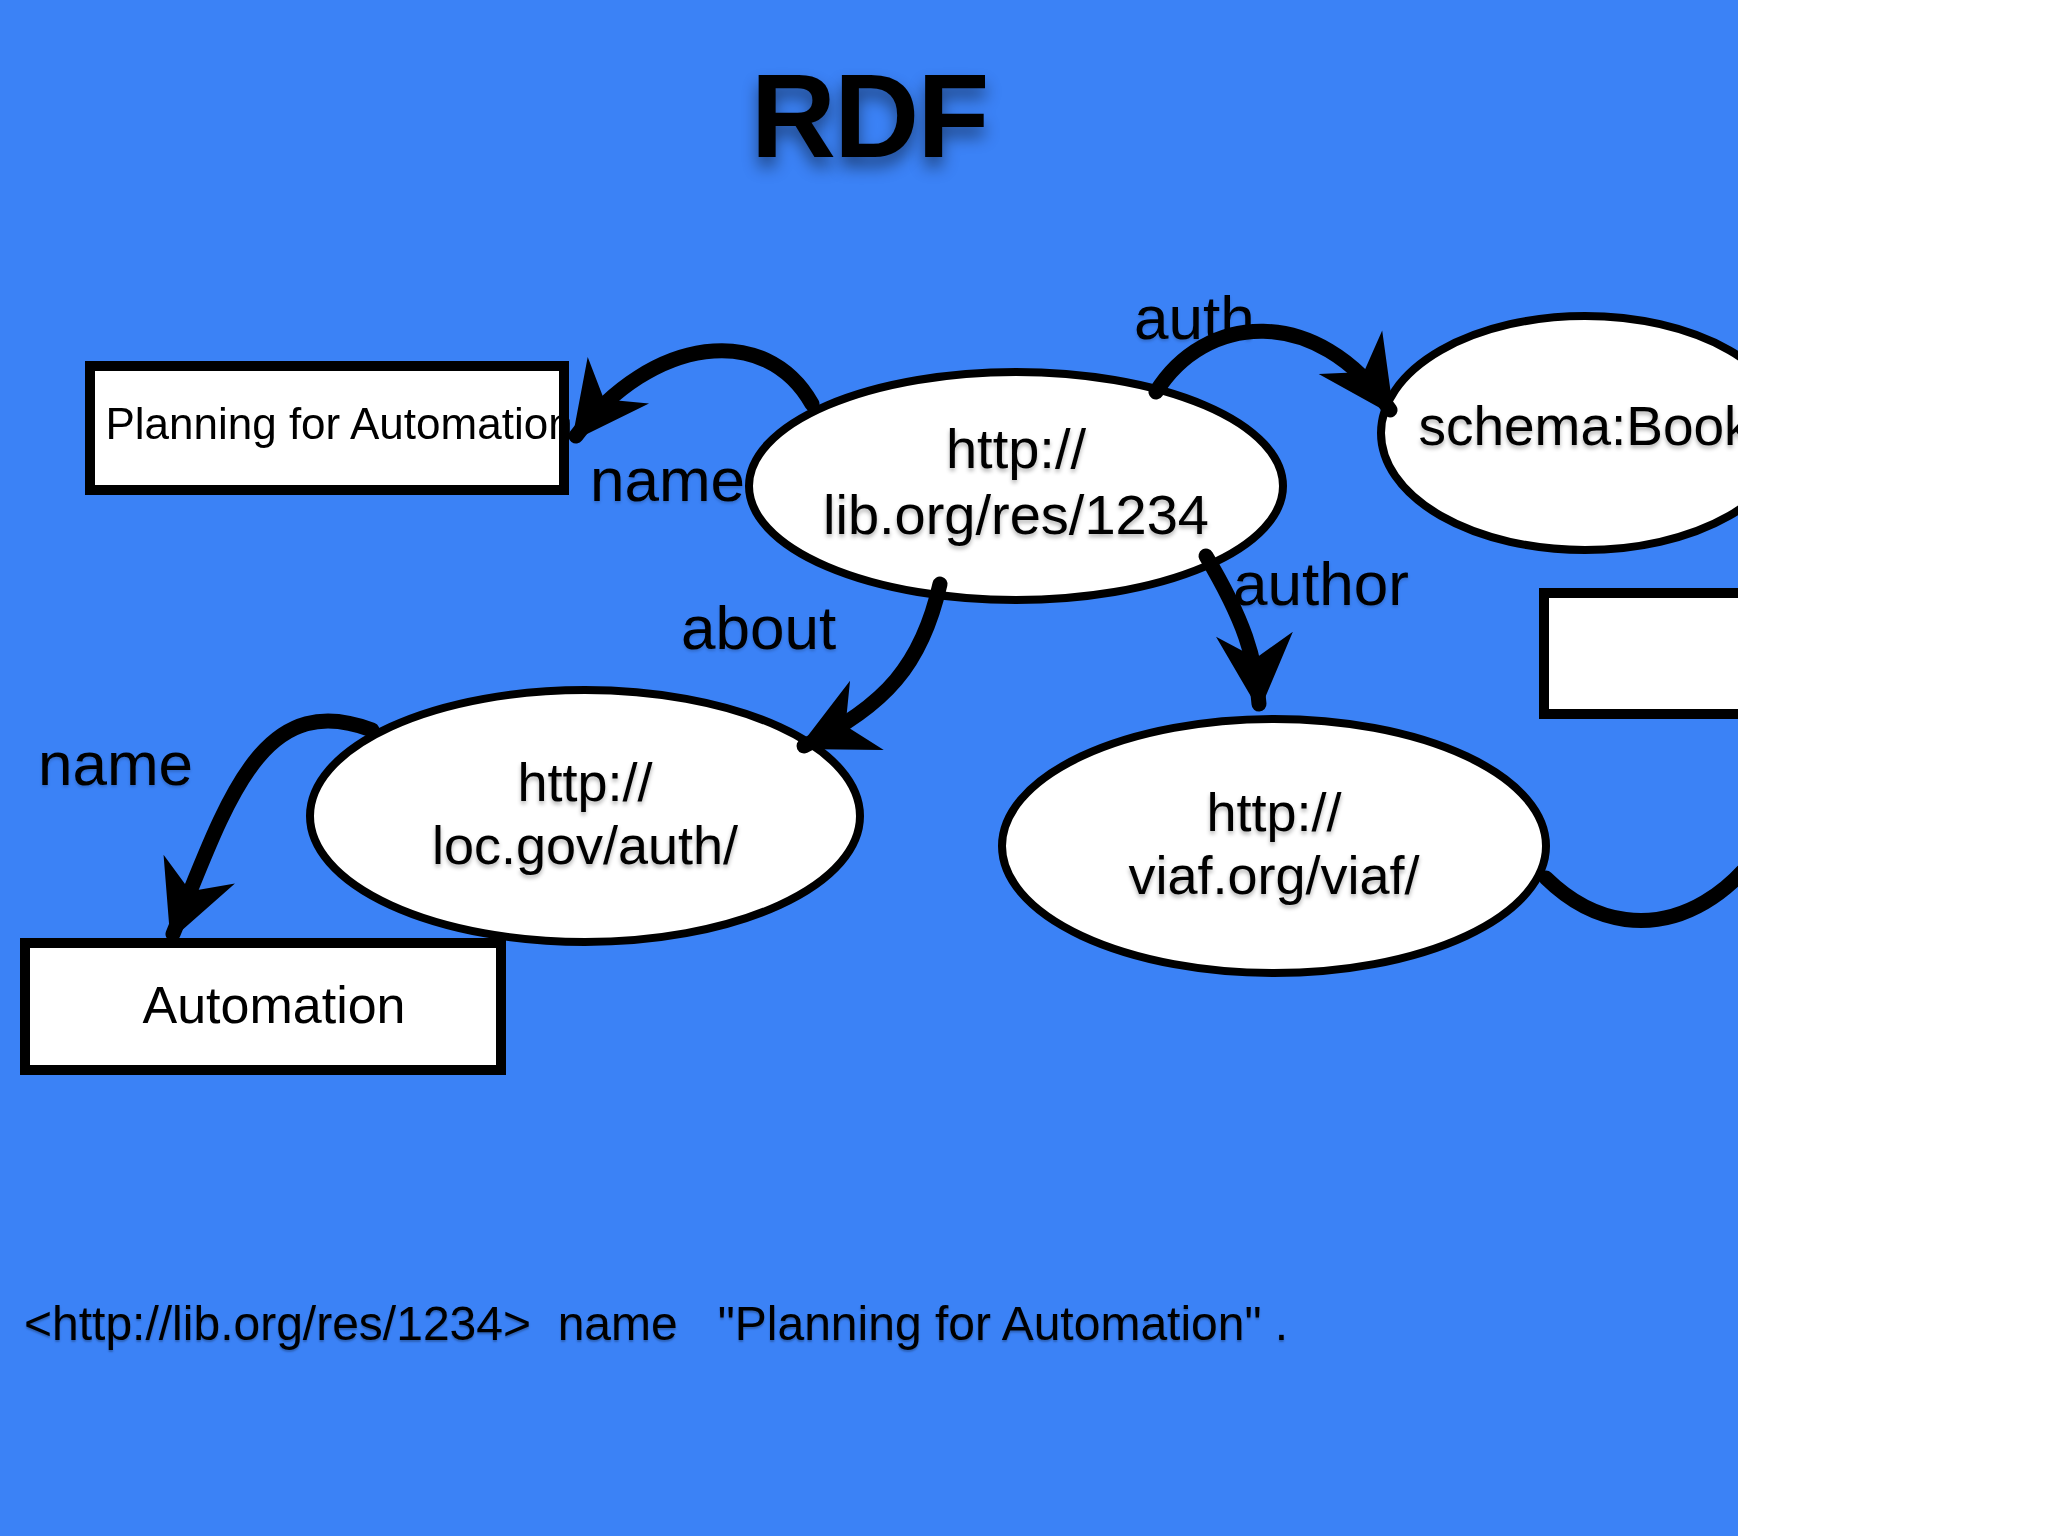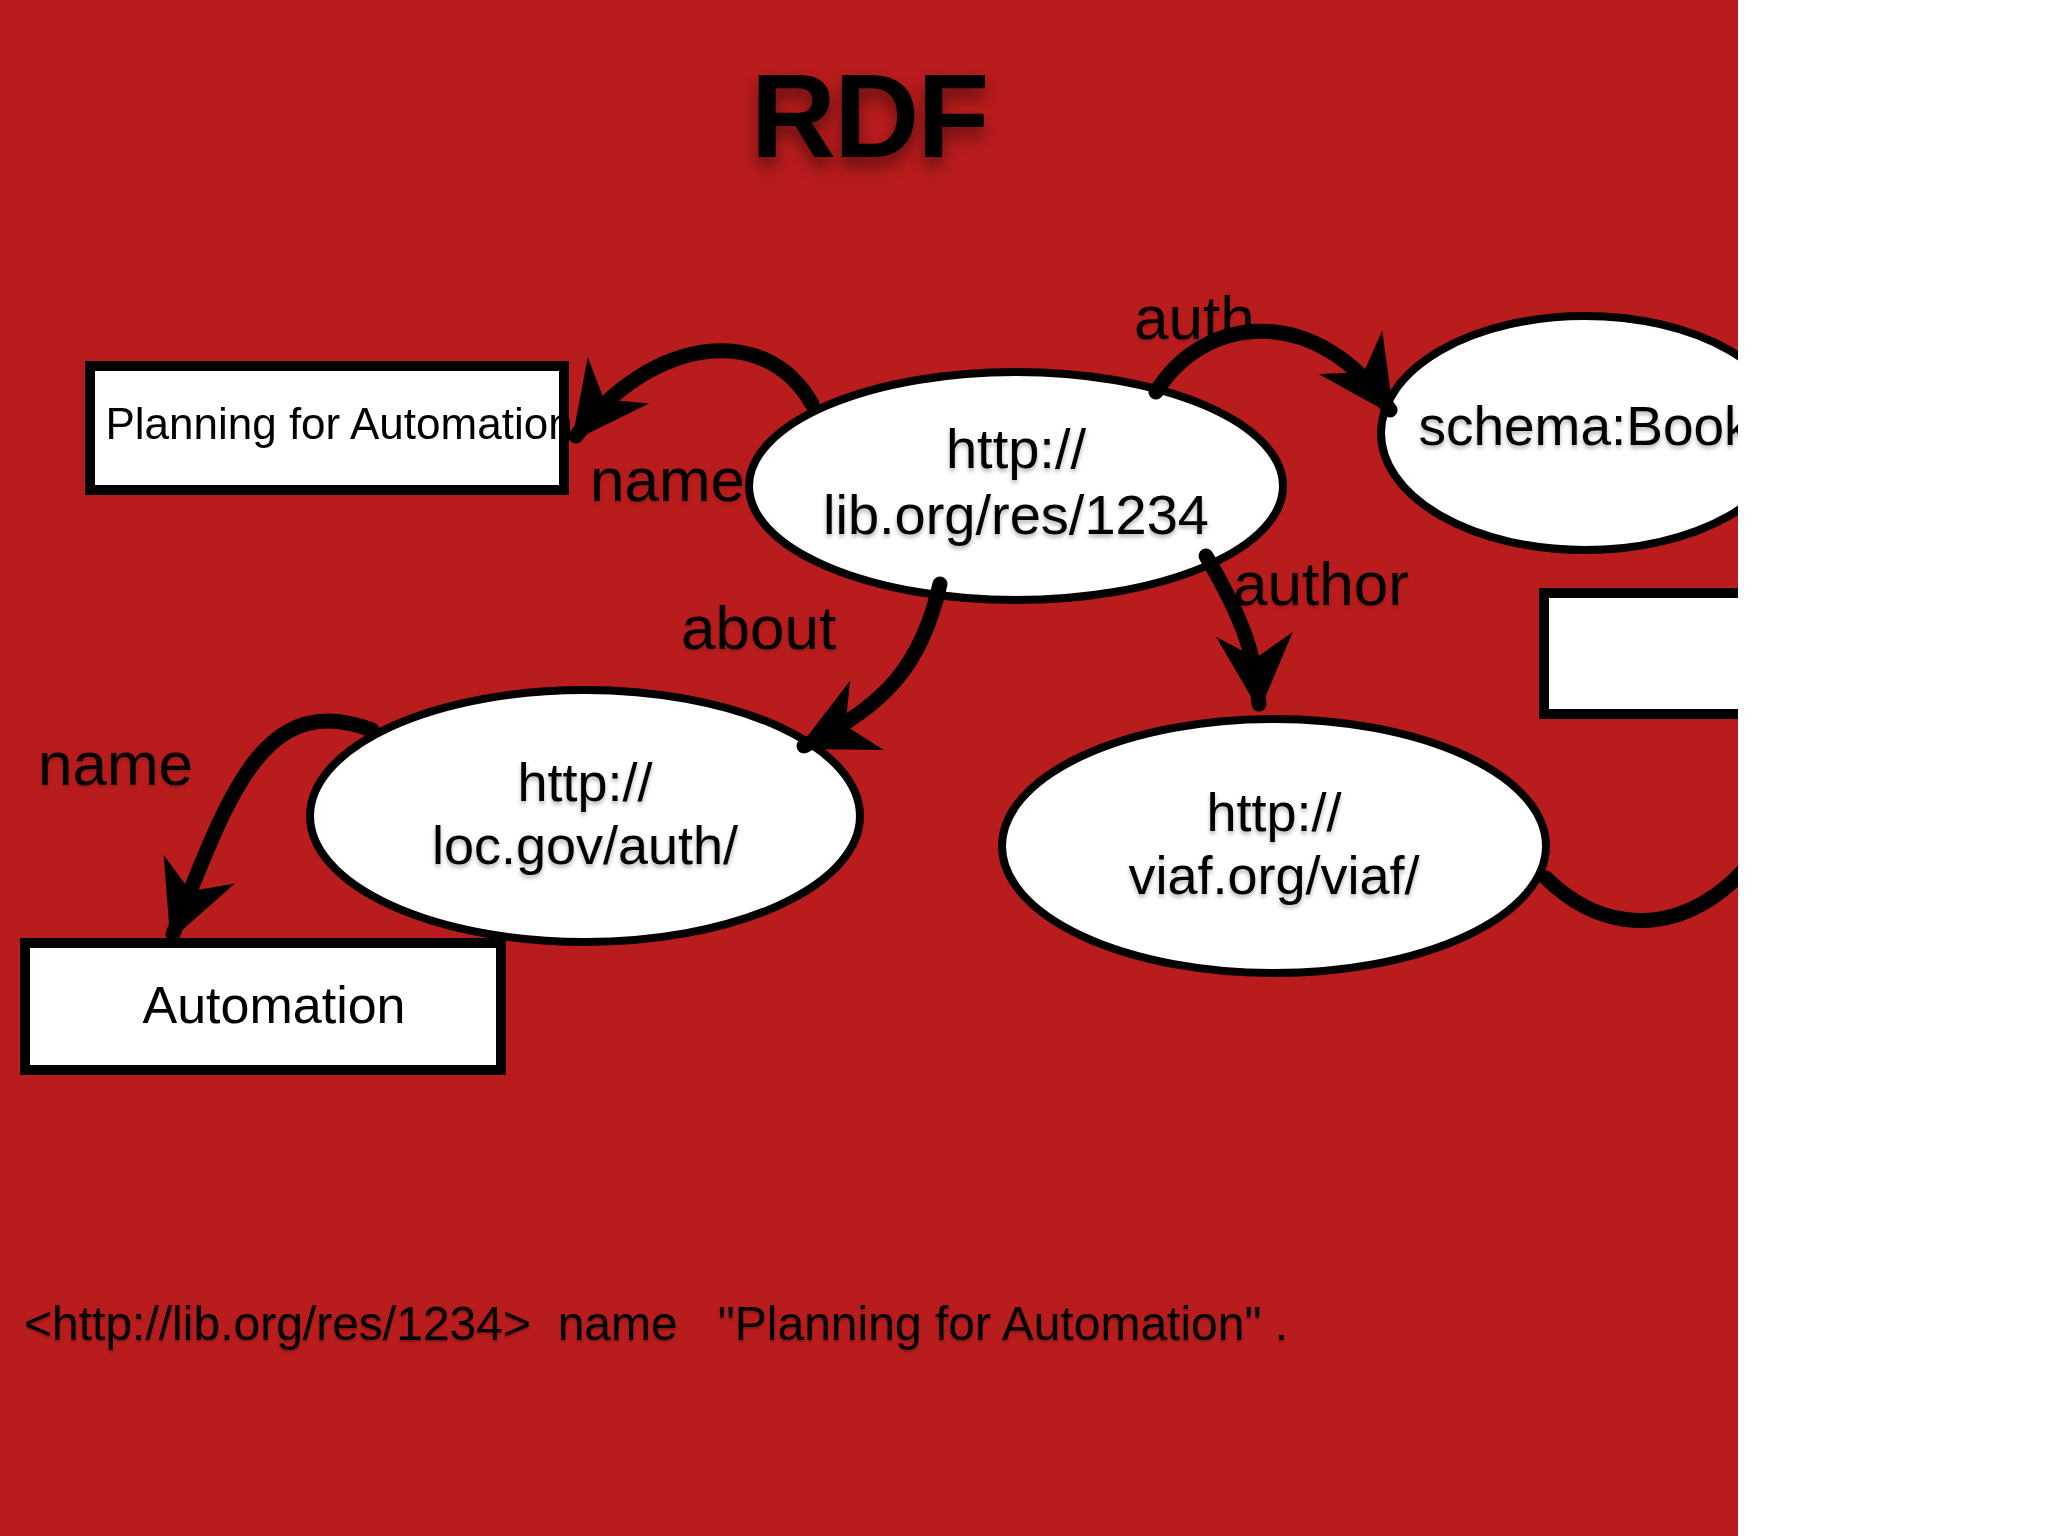--- a/index.html
+++ b/index.html
@@ -1,18 +1,18 @@
 <!DOCTYPE html>
 <html><head>
 <meta charset="utf-8">
 <style>
   html,body { margin:0; padding:0; background:#ffffff; }
   .stage {
     position:relative; width:1738px; height:1536px;
-    background:#b91c1c; overflow:hidden; color:#000;
+    background:#3b82f6; overflow:hidden; color:#000;
     font-family:"Liberation Sans", sans-serif;
   }
   .title {
     position:absolute; left:50%; top:48px; transform:translateX(-50%);
     font-size:118px; font-weight:700; letter-spacing:-2px;
     text-shadow:0 10px 16px rgba(0,0,0,0.45);
   }
   svg.canvas { position:absolute; left:0; top:0; }
   .node-text {
     position:absolute; transform:translate(-50%,-50%);

